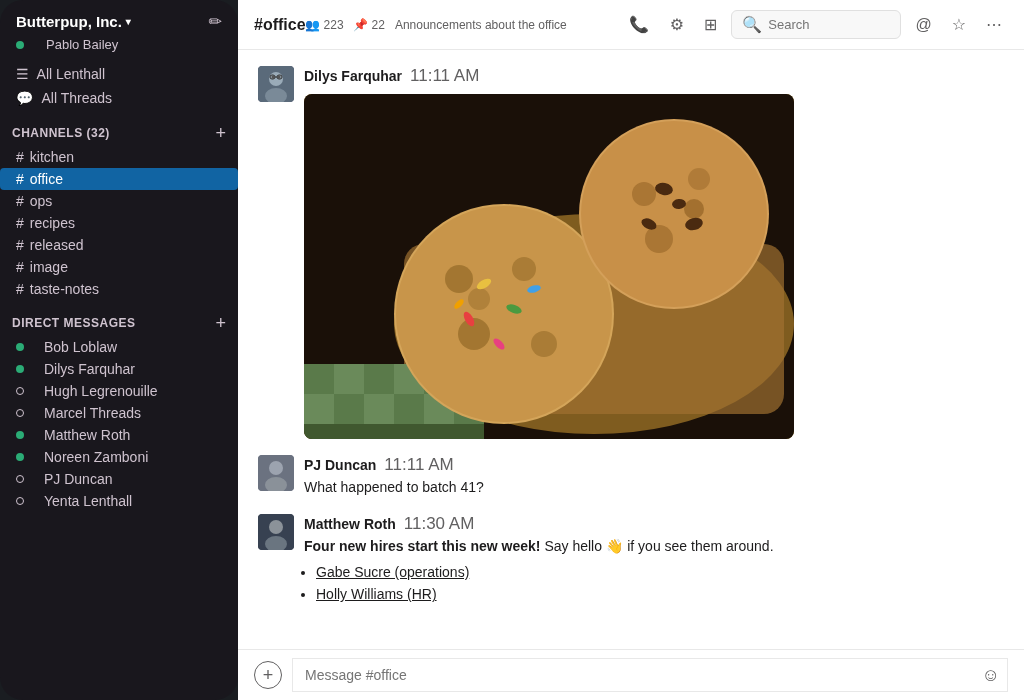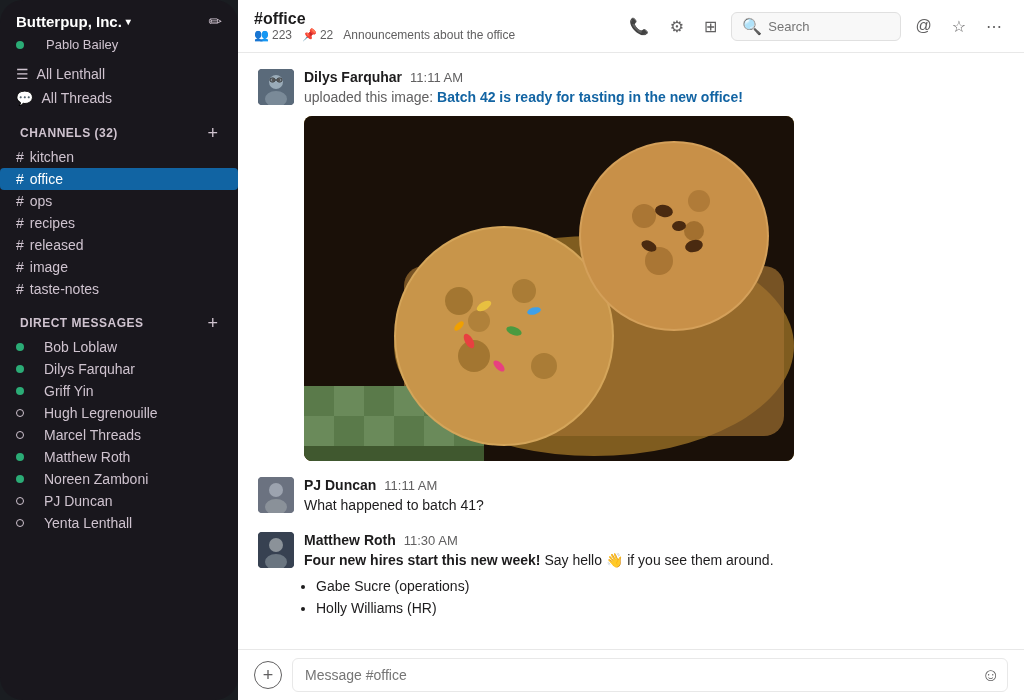--- a/index.html
+++ b/index.html
@@ -67,21 +67,21 @@
       padding: 4px 16px;
       font-size: 14px;
       color: #cfc3cf;
       cursor: pointer;
     }
 
     .section-header {
       display: flex;
       align-items: center;
       justify-content: space-between;
-      padding: 14px 20px 4px;
+      padding: 14px 12px 4px;
       font-size: 12px;
       font-weight: 700;
       color: #cfc3cf;
       letter-spacing: 0.5px;
     }
 
     .section-add-btn {
       background: none;
       border: none;
       color: #cfc3cf;
@@ -129,21 +129,20 @@
       display: flex;
       align-items: center;
       justify-content: space-between;
       padding: 10px 16px;
       border-bottom: 1px solid #e8e8e8;
       background: #fff;
     }
 
     #channel-title-area {
       display: flex;
-      flex-direction: column;
     }
 
     #channel-name {
       font-size: 16px;
       font-weight: 700;
       color: #1d1c1d;
     }
 
     #channel-meta {
       display: flex;
@@ -236,21 +235,21 @@
       margin-bottom: 2px;
     }
 
     .message-author {
       font-size: 14px;
       font-weight: 700;
       color: #1d1c1d;
     }
 
     .message-time {
-      font-size: 13px;
+      font-size: 17px;
       color: #616061;
     }
 
     .message-text {
       font-size: 14px;
       color: #1d1c1d;
       line-height: 1.5;
     }
 
     .message-text a {
@@ -300,21 +299,21 @@
       cursor: pointer;
       display: flex;
       align-items: center;
       justify-content: center;
       flex-shrink: 0;
     }
 
     #message-input {
       flex: 1;
       border: 1px solid #e8e8e8;
-      border-radius: 6px;
+      border-radius: 0;
       padding: 8px 36px 8px 12px;
       font-size: 14px;
       outline: none;
       color: #1d1c1d;
       position: relative;
     }
 
     #input-wrapper {
       flex: 1;
       position: relative;
@@ -330,20 +329,21 @@
       font-size: 18px;
       cursor: pointer;
       color: #616061;
     }
 
     .bold-text { font-weight: 700; }
 
     .bullet-list {
       margin: 4px 0 0 12px;
       list-style: disc;
+      text-decoration: underline;
     }
 
     .bullet-list li {
       font-size: 14px;
       color: #1d1c1d;
       line-height: 1.6;
     }
   </style>
 </head>
 <body>
@@ -411,24 +411,20 @@
     <button class="section-add-btn">+</button>
   </div>
 
   <div class="dm-item">
     <span class="status-dot online"></span>
     <span>Bob Loblaw</span>
   </div>
   <div class="dm-item">
     <span class="status-dot online"></span>
     <span>Dilys Farquhar</span>
-  </div>
-  <div class="dm-item">
-    <span class="status-dot online"></span>
-    <span>Griff Yin</span>
   </div>
   <div class="dm-item">
     <span class="status-dot offline"></span>
     <span>Hugh Legrenouille</span>
   </div>
   <div class="dm-item">
     <span class="status-dot offline"></span>
     <span>Marcel Threads</span>
   </div>
   <div class="dm-item">
@@ -495,24 +491,20 @@
           <rect x="12" y="9" width="5" height="4" rx="2" fill="none" stroke="#333" stroke-width="1"></rect>
           <rect x="19" y="9" width="5" height="4" rx="2" fill="none" stroke="#333" stroke-width="1"></rect>
           <line x1="17" y1="11" x2="19" y2="11" stroke="#333" stroke-width="1"></line>
         </svg>
       </div>
       <div class="message-content">
         <div class="message-header">
           <span class="message-author">Dilys Farquhar</span>
           <span class="message-time">11:11 AM</span>
         </div>
-        <div class="message-text">
-          <span class="upload-text">uploaded this image:</span>
-          <a href="#">Batch 42 is ready for tasting in the new office!</a>
-        </div>
 
         <div class="cookie-image-container">
           <svg class="cookie-svg" viewBox="0 0 490 345" xmlns="http://www.w3.org/2000/svg">
 
             <rect width="490" height="345" fill="#1a1008"></rect>
 
             <ellipse cx="290" cy="230" rx="200" ry="110" fill="#8B6522" opacity="0.9"></ellipse>
             <rect x="100" y="150" width="380" height="170" rx="20" fill="#a07030" opacity="0.7"></rect>
 
             <rect x="0" y="270" width="180" height="75" fill="#4a6a3a" opacity="0.8"></rect>

